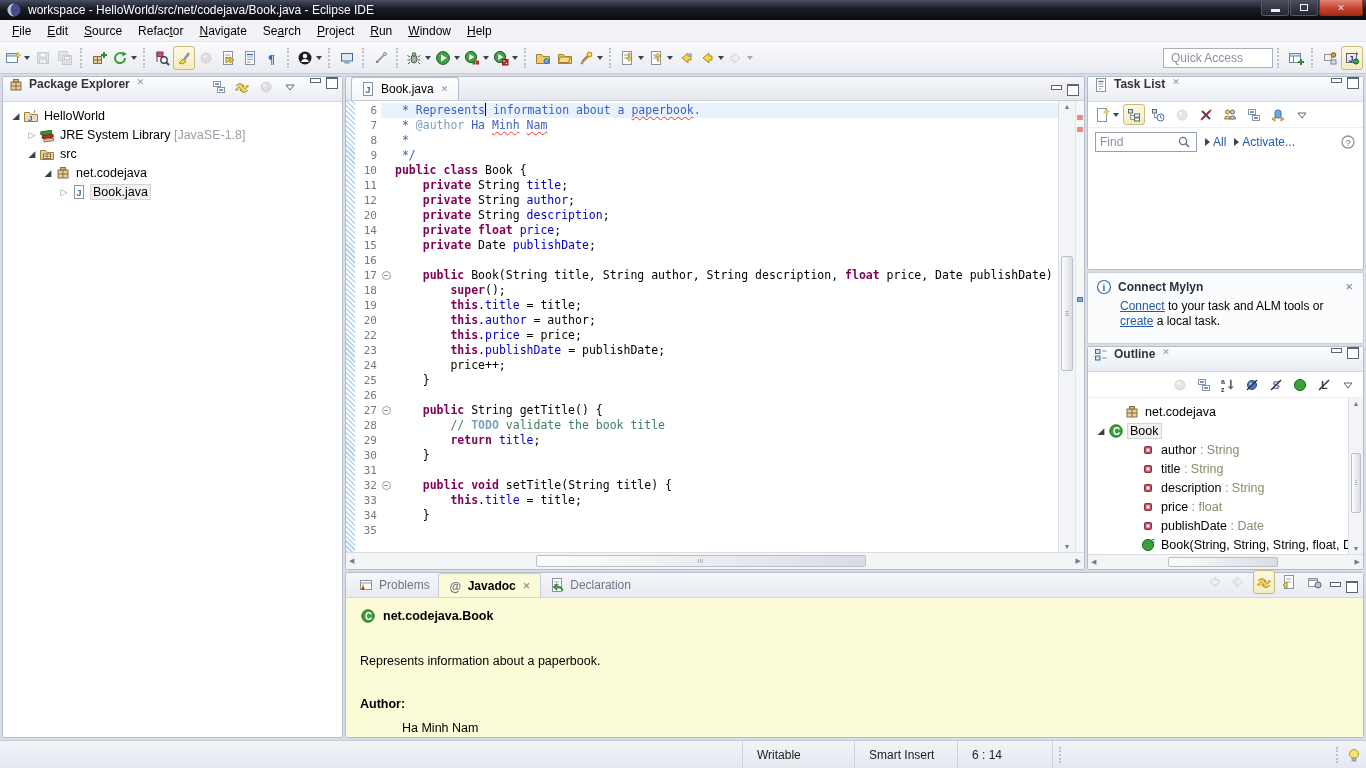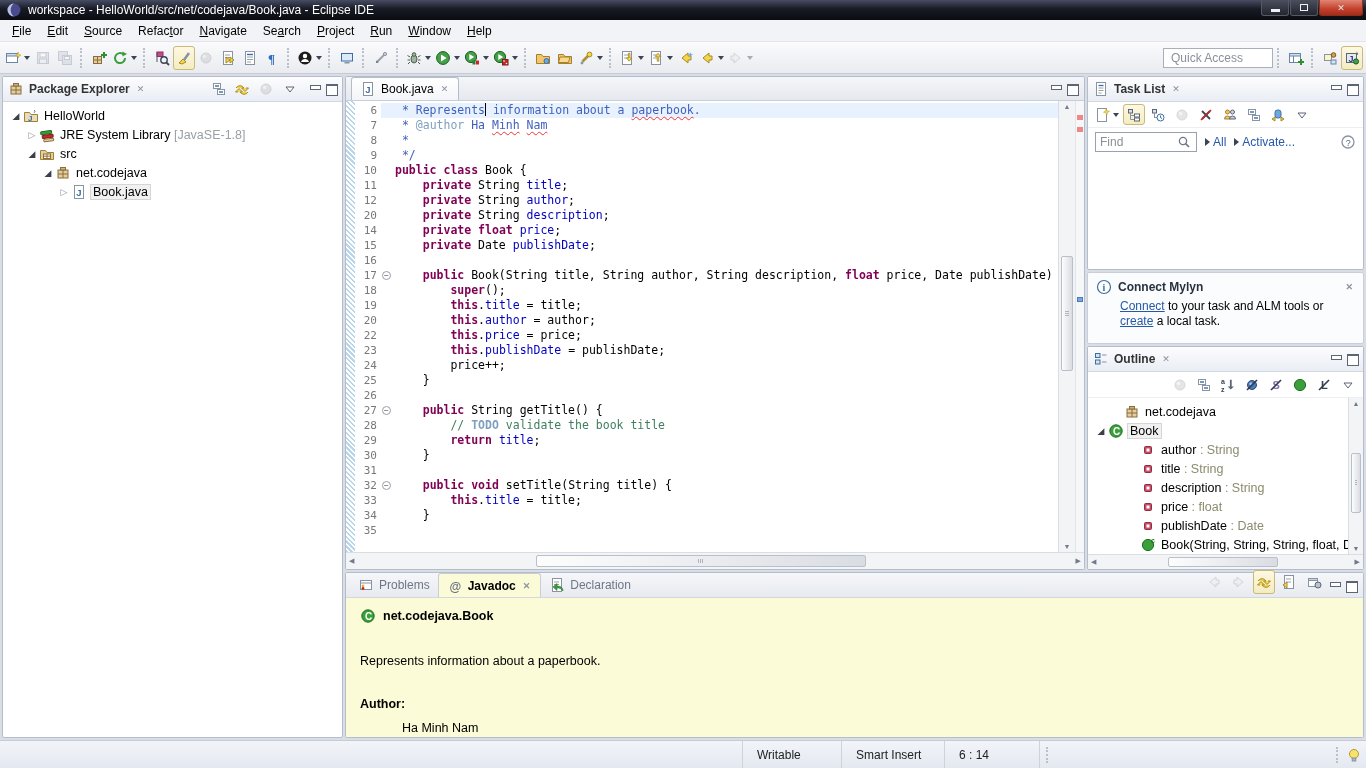--- a/index.html
+++ b/index.html
@@ -50,21 +50,21 @@
   .main { flex:1; display:flex; background:#d9dde6; min-height:0; }
   .left-col { width:345px; flex:0 0 345px; padding:2px; }
   .right-area { flex:1; display:flex; flex-direction:column; min-width:0; padding:2px 2px 2px 0; }
   .top-row { height:494px; flex:0 0 494px; display:flex; }
   .editor-col { width:740px; flex:0 0 740px; margin-right:2px; }
   .right-col { flex:1; display:flex; flex-direction:column; min-width:0; }
 
   .panel { background:#fff; border:1px solid #b6bdca; border-radius:2px;
     display:flex; flex-direction:column; min-height:0; height:100%; }
   .phead { height:25px; flex:0 0 25px; background:linear-gradient(#fdfdfe,#e9edf4);
-    border-bottom:1px solid #d2d7e0; display:flex; align-items:center; padding:0 5px; gap:5px; }
+    border-bottom:1px solid #d2d7e0; display:flex; align-items:flex-start; padding:0 5px; gap:5px; }
   .phead .vtitle { font-weight:bold; color:#333; }
   .tab-close { color:#8b93a1; font-size:9px; padding:0 2px; }
   .spacer { flex:1; }
   .hbtn { display:flex; align-items:center; justify-content:center; width:20px; height:20px; }
   .minmax { width:0; display:flex; gap:6px; width:auto; margin-left:4px; }
   .mm { width:11px; height:10px; position:relative; }
   .mm.min::after { content:""; position:absolute; left:1px; top:1px; width:9px; height:3px; border:1px solid #5c6576; background:#fff;}
   .mm.max::after { content:""; position:absolute; left:0; top:0; width:10px; height:9px; border:1px solid #5c6576; border-top-width:2px; background:#fff; }
 
   
@@ -1110,21 +1110,21 @@
             <div class="bauthor">Author:</div>
             <div class="bauthorv">Ha Minh Nam</div>
           </div>
         </div>
       </div>
     </div>
   </div>
 
   <div class="statusbar">
     <div style="width:742px;"></div>
-    <div class="scell" style="width:100px;border-left:1px solid #cdd2dc;">Writable</div>
+    <div class="scell" style="width:113px;border-left:1px solid #cdd2dc;">Writable</div>
     <div class="scell" style="width:103px;">Smart Insert</div>
     <div class="scell" style="width:95px;">6 : 14</div>
     <div class="sgrip"></div>
     <span class="spacer"></span>
     <span class="sgrip"></span>
     <span class="icn" id="bulb-icon" style="margin-right:4px;">
         <svg viewBox="0 0 16 16">
           <circle cx="8" cy="7" r="4.5" fill="#f7e36b" stroke="#b59a2a"></circle>
           <rect x="6.2" y="11" width="3.6" height="3" fill="#b0b6c0" stroke="#8a93a3"></rect>
         </svg>

